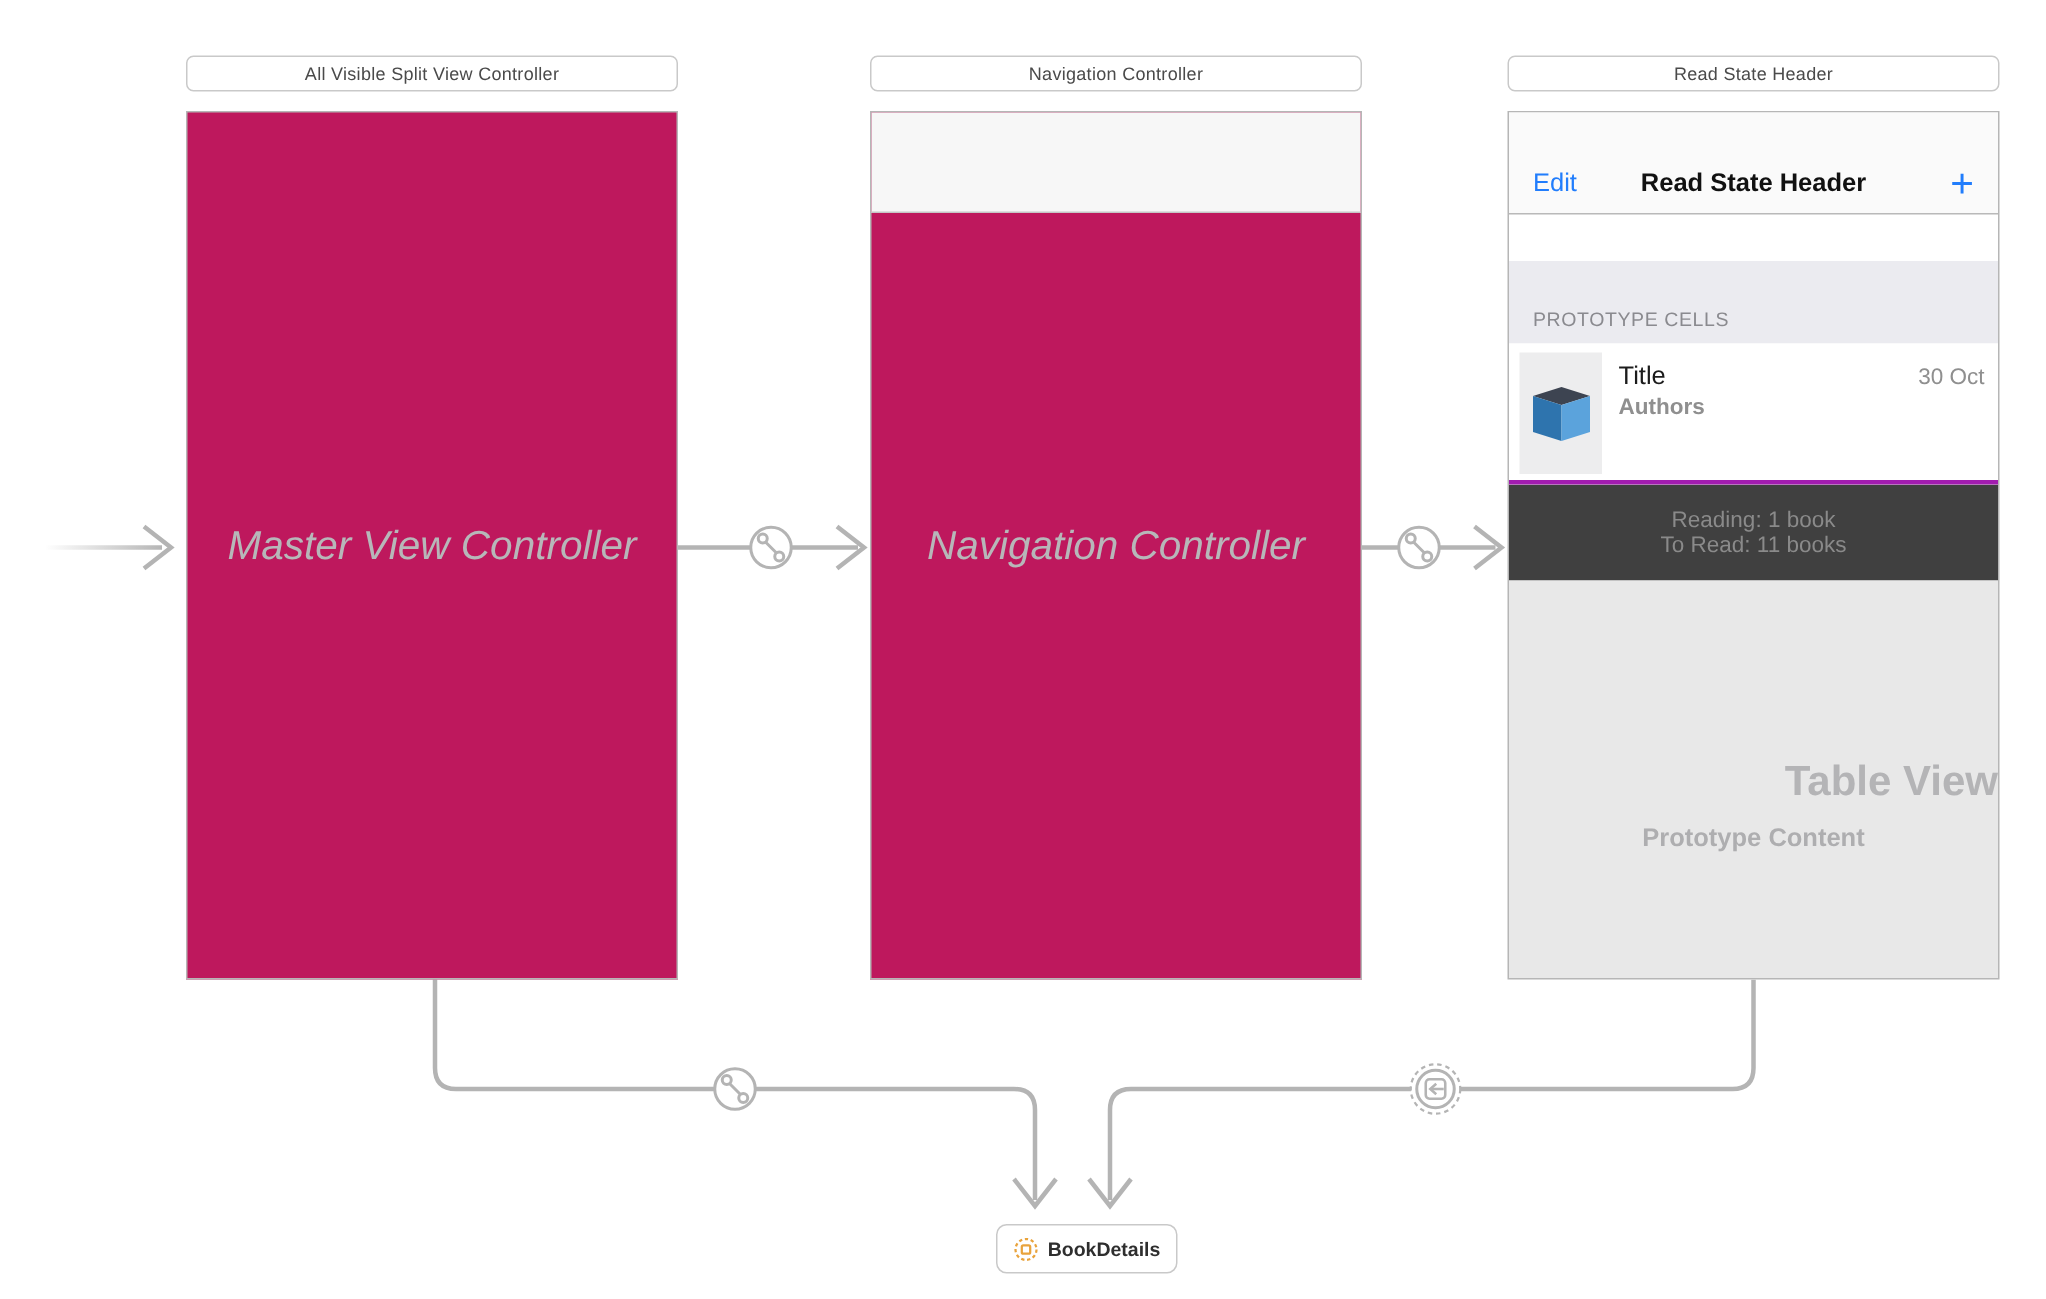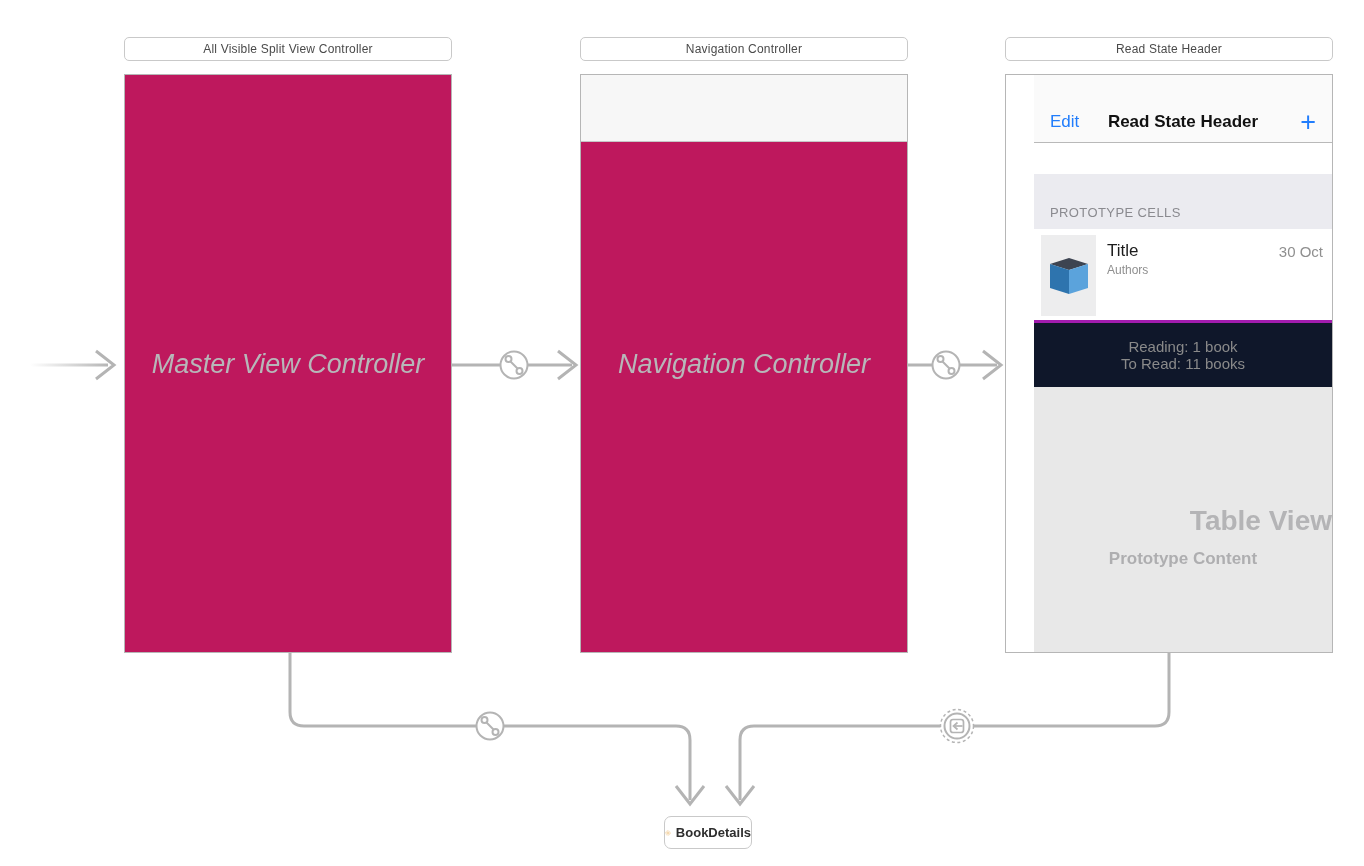--- a/index.html
+++ b/index.html
@@ -34,33 +34,33 @@
     font-weight:700;color:#111111;}
   .rs-add{margin-left:auto;font-size:27px;font-weight:300;color:#217dfc;line-height:20px;}
   .rs-section{height:55px;box-sizing:border-box;background:#ebebf0;display:flex;
     align-items:flex-end;padding:0 16px 9px 16px;margin-top:31px;}
   .rs-section span{font-size:13px;color:#8a8a8f;letter-spacing:.4px;}
   .rs-cell{height:94px;box-sizing:border-box;background:#ffffff;border-bottom:3px solid #a21caf;
     position:relative;}
   .rs-cell-img{position:absolute;left:7px;top:6px;width:55px;height:81px;background:#ededee;
     display:flex;align-items:center;justify-content:center;}
   .rs-cell-title{position:absolute;left:73px;top:12px;font-size:17px;font-weight:500;color:#1c1c1c;}
-  .rs-cell-sub{position:absolute;left:73px;top:34px;font-size:12px;font-weight:400;color:#8f8f8f;}
+  .rs-cell-sub{position:absolute;left:73px;top:34px;font-size:15px;font-weight:700;color:#8f8f8f;}
   .rs-cell-detail{position:absolute;right:9px;top:14px;font-size:15px;font-weight:300;color:#8f8f8f;}
-  .rs-summary{height:64px;box-sizing:border-box;background:#0f172a;display:flex;flex-direction:column;
+  .rs-summary{height:64px;box-sizing:border-box;background:#404040;display:flex;flex-direction:column;
     align-items:center;justify-content:center;}
   .rs-summary div{font-size:15px;font-weight:300;color:#8a8a8a;line-height:17px;text-align:center;}
   .rs-table{flex:1;background:#e8e8e8;position:relative;}
   .rs-table-title{position:absolute;left:0;right:0;top:118px;text-align:right;font-size:28px;
     font-weight:600;color:#b4b4b6;}
   .rs-table-sub{position:absolute;left:0;right:0;top:162px;text-align:center;font-size:17px;
     font-weight:600;color:#aeaeb0;}
 
   
-  .ref-node{position:absolute;left:664px;top:816px;width:88px;height:33px;box-sizing:border-box;
+  .ref-node{position:absolute;left:664px;top:816px;width:121px;height:33px;box-sizing:border-box;
     background:#ffffff;border:1px solid #c9c9c9;border-radius:7px;display:flex;align-items:center;
     justify-content:center;gap:5px;z-index:2;}
   .ref-node span{font-size:13px;font-weight:700;color:#2e2e2e;}
 </style>
 </head>
 <body>
 
 <div class="canvas">
 
   <svg class="connectors" width="1364" height="866" viewBox="0 0 1364 866">
@@ -134,21 +134,21 @@
 
   <div class="scene gray" style="left:124px;">
     <div class="placeholder-title">Master View Controller</div>
   </div>
 
   <div class="scene gray" style="left:580px;">
     <div class="navbar-strip"></div>
     <div class="placeholder-title">Navigation Controller</div>
   </div>
 
-  <div class="scene white" style="left:1005px;padding-left:28px;">
+  <div class="scene white" style="left:1005px;">
     <div class="rs-navbar">
       <div class="rs-edit">Edit</div>
       <div class="rs-title">Read State Header</div>
       <div class="rs-add">+</div>
     </div>
 
     <div class="rs-section">
       <span>PROTOTYPE CELLS</span>
     </div>
 

